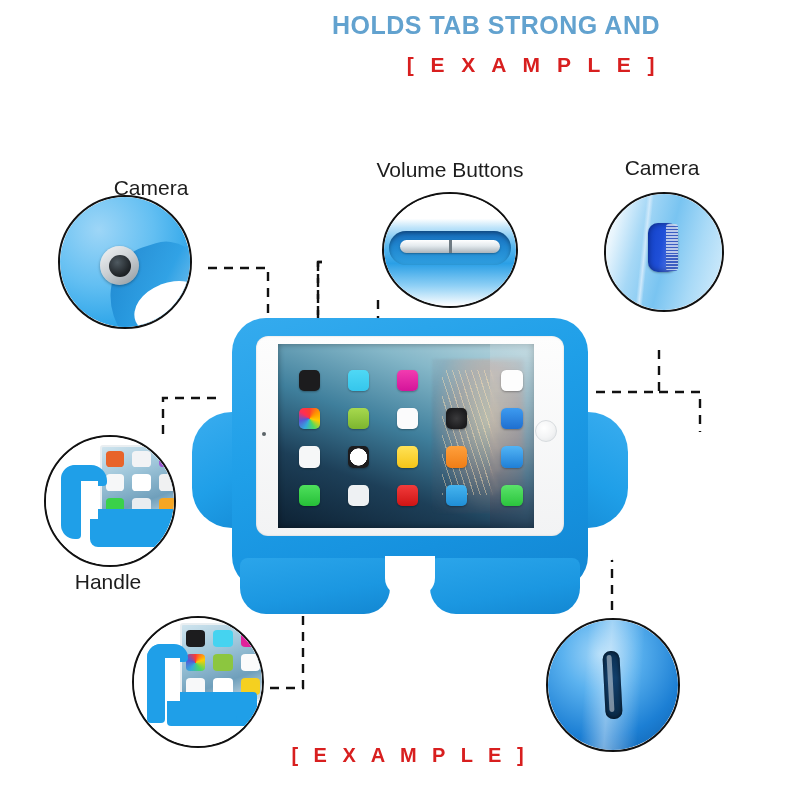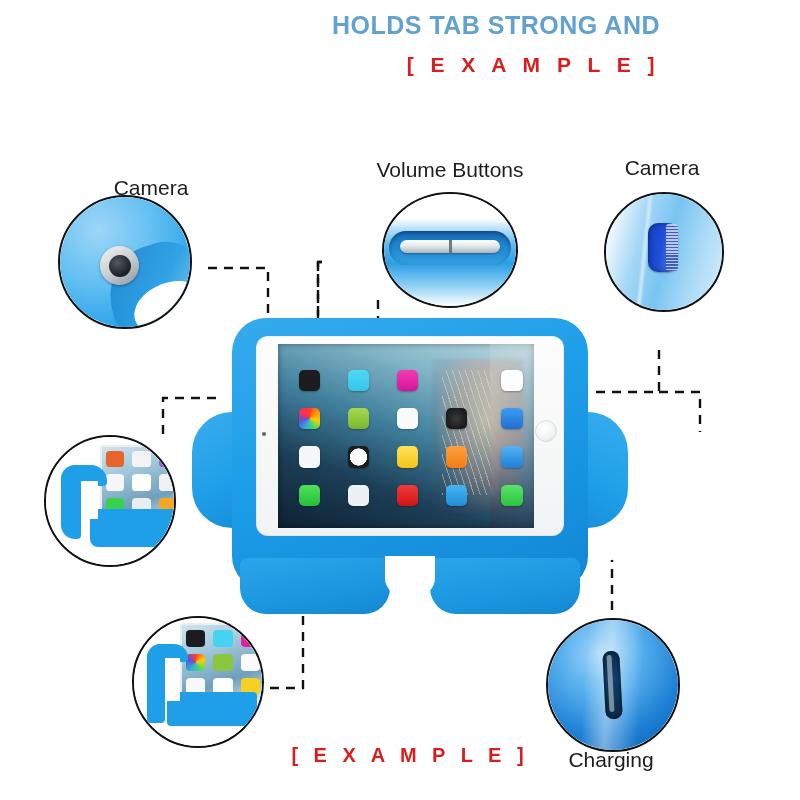--- a/index.html
+++ b/index.html
@@ -509,20 +509,21 @@
           <div class="mini-icon" style="background:#e9edf0;"></div>
           <div class="mini-icon" style="background:#f5a623;"></div>
         </div>
       </div>
       <div class="mini-case" style="left:34%; top:56%; width:74%; height:30%; border-radius:4px 4px 8px 8px;"></div>
       <div class="mini-arm" style="left:12%; top:22%; width:15%; height:58%; border-radius:14px 4px 4px 14px;"></div>
       <div class="mini-arm" style="left:12%; top:22%; width:36%; height:16%; border-radius:16px 16px 4px 4px;"></div>
       <div style="position:absolute; left:27%; top:34%; width:14%; height:30%; background:#ffffff;"></div>
     </div>
   </div>
+  <div class="callout-label" style="left:44px; top:570px; width:128px;">Handle</div>
 
   <div class="bubble" style="left:132px; top:616px; width:128px; height:128px;">
     <div class="bubble-inner mini-scene">
       <div class="mini-screen" style="left:36%; top:4%; width:64%; height:58%;">
         <div class="mini-icons">
           <div class="mini-icon" style="background:#1c1c1e;"></div>
           <div class="mini-icon" style="background:#45d3f0;"></div>
           <div class="mini-icon" style="background:#e0219b;"></div>
           <div class="mini-icon" style="background:conic-gradient(#ff3b30,#ffcc00,#4cd964,#34aadc,#5856d6,#ff3b30);"></div>
           <div class="mini-icon" style="background:#8cc63f;"></div>
@@ -541,15 +542,14 @@
   </div>
 
   <div class="bubble" style="left:546px; top:618px; width:130px; height:130px;">
     <div class="bubble-inner">
       <div class="chg-body"></div>
       <div class="chg-fold"></div>
       <div class="chg-port"></div>
       <div class="chg-port-hl"></div>
     </div>
   </div>
-  <div class="callout-label" style="left:541px; top:748px; width:140px;">Charging</div>
 
 </div>
 
 </body></html>

